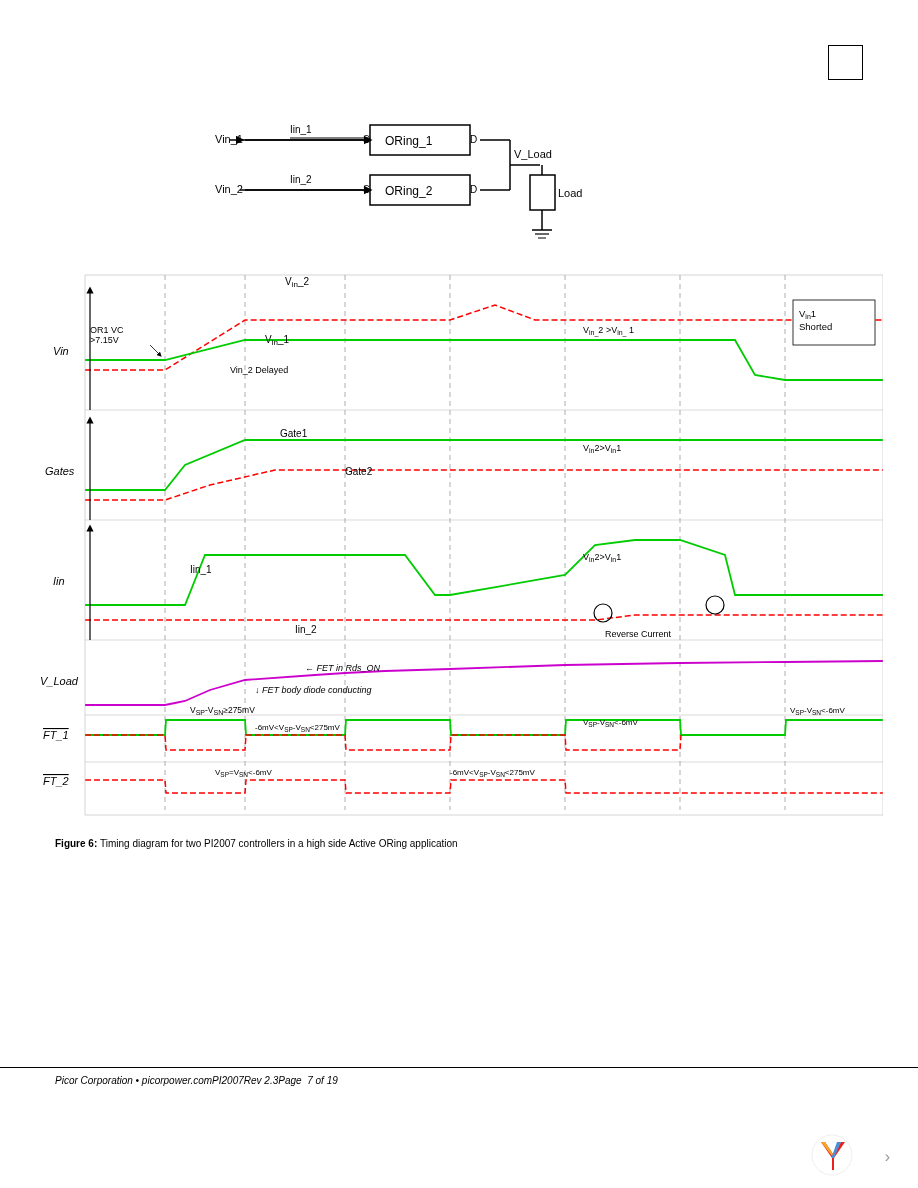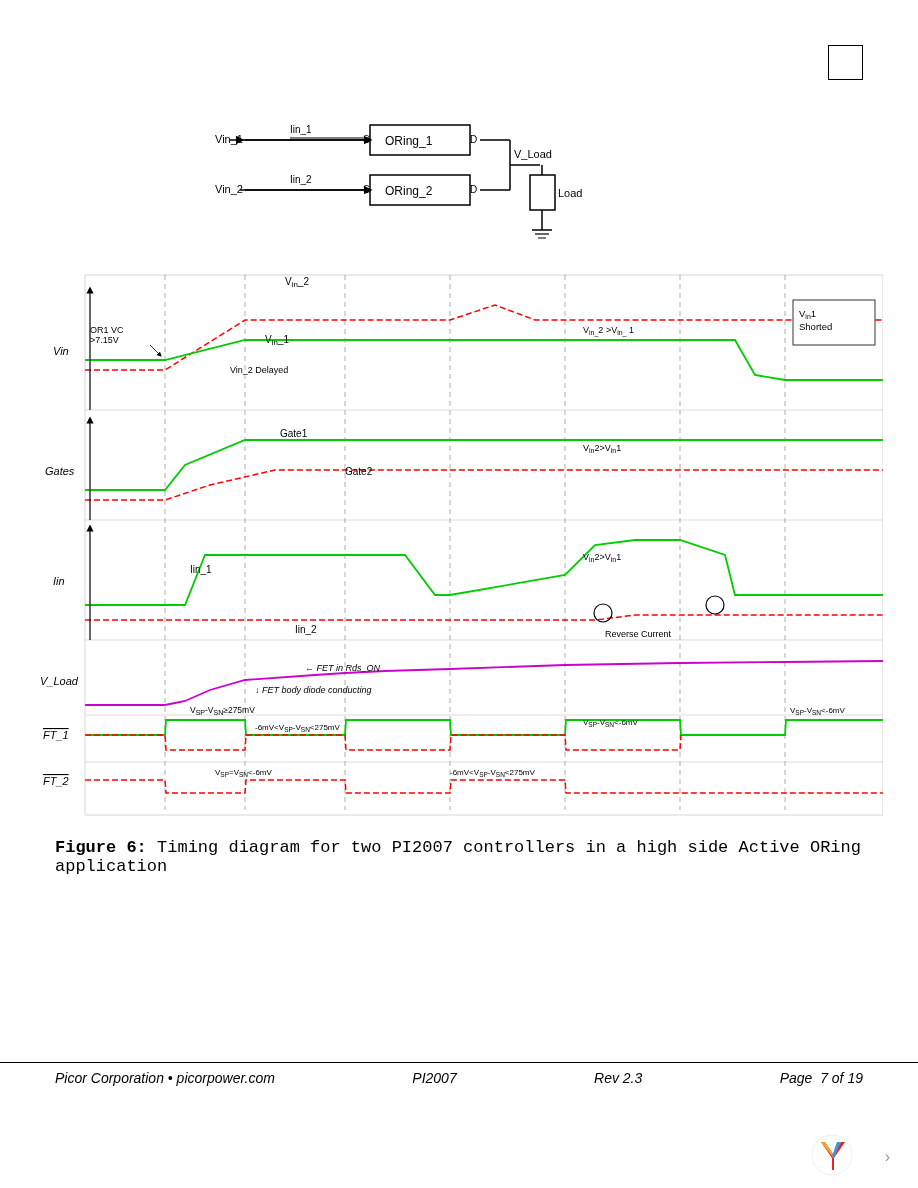--- a/index.html
+++ b/index.html
@@ -179,26 +179,26 @@
   <defs>
     <marker id="sarr" markerWidth="6" markerHeight="6" refX="3" refY="3" orient="auto">
       <path d="M0,0 L6,3 L0,6 Z" fill="#000"></path>
     </marker>
   </defs>
 
   <rect x="50" y="10" width="798" height="540" fill="none" stroke="#aaa" stroke-width="0.5"></rect>
 
 </svg>
 
-<div style="position:absolute; top:838px; left:55px; font-size:17px; font-family:Liberation Mono, monospace;">
+<div style="position:absolute; top:838px; left:55px; font-size:10px; font-family:Liberation Sans, sans-serif;">
   <span style="font-weight:bold;">Figure 6: </span>
   <span>Timing diagram for two PI2007 controllers in a high side Active ORing application</span>
 </div>
 
-<div style="position:absolute; bottom:95px; left:0; right:0; border-top:1px solid #000; padding:7px 55px; display:flex; justify-content:space-between; font-size:14px; font-style:italic; font-family:Arial;">
+<div style="position:absolute; bottom:95px; left:0; right:0; border-top:1px solid #000; padding:7px 55px; display:flex; font-size:10px; font-style:italic; font-family:Arial;">
   <span>Picor Corporation • picorpower.com</span>
   <span>PI2007</span>
   <span>Rev 2.3</span>
   <span>Page &nbsp;<span>7 of 19</span></span>
 </div>
 
 <div style="position:absolute; bottom:12px; right:65px; display:flex; align-items:center; gap:5px;">
   <svg width="42" height="42" viewBox="0 0 42 42">
     <circle cx="21" cy="21" r="20" fill="#fff" stroke="#ddd" stroke-width="0.5"></circle>
 

